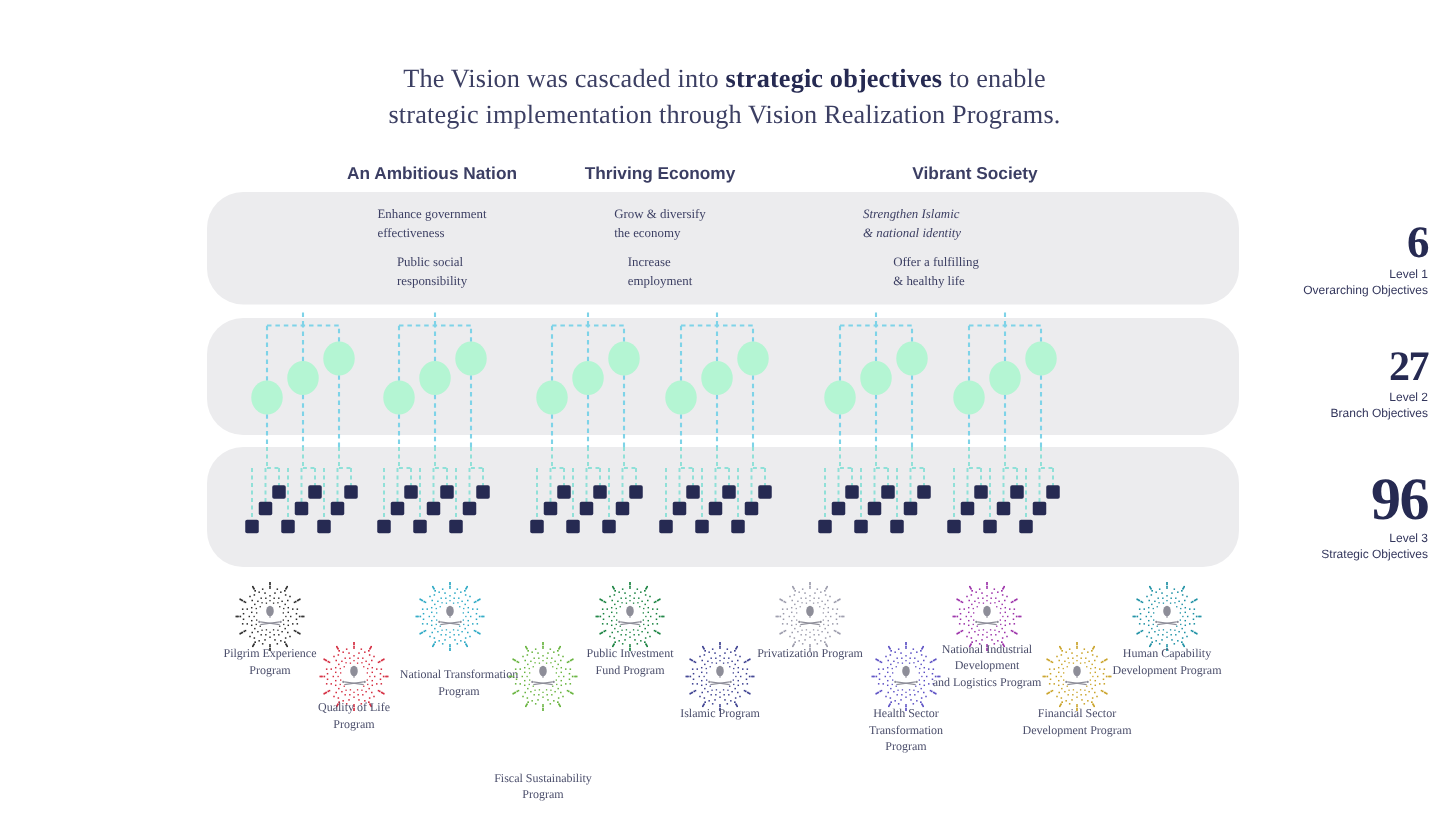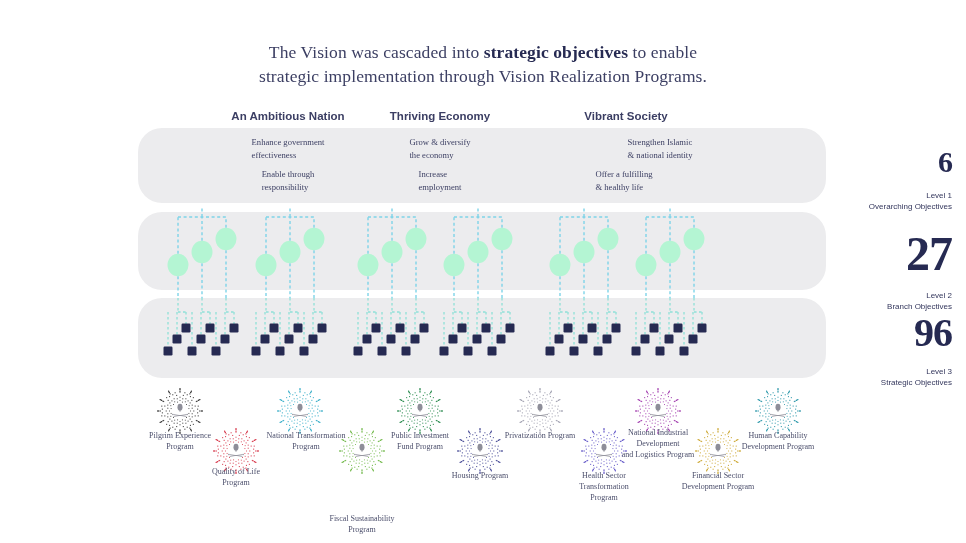--- a/index.html
+++ b/index.html
@@ -29,21 +29,21 @@
   .pillar{
     position:absolute;top:0;
     font-size:11.5px;
     font-weight:bold;
     color:#3b3e63;
     text-align:center;
     white-space:nowrap;
   }
   .pillar.p0{left:150px;transform:translateX(-50%);}
   .pillar.p1{left:302px;transform:translateX(-50%);}
-  .pillar.p2{left:488px;transform:translateX(-50%);}
+  .pillar.p2{left:512px;transform:translateX(-50%);}
 
   
   .band{
     position:absolute;left:138px;width:688px;
     background:#ececee;
     border-radius:24px;
   }
   #band1{top:128px;height:75px;}
   #band2{top:212px;height:78px;}
   #band3{top:298px;height:80px;}
@@ -64,27 +64,27 @@
     position:absolute;right:14px;text-align:right;color:#262a52;
   }
   .lvl .num{
     font-family:"Liberation Serif", serif;
     font-weight:bold;
     display:block;
     line-height:.92;
     letter-spacing:-1px;
   }
   .lvl .l{
-    display:block;font-size:8px;color:#33365c;line-height:11px;margin-top:14px;
+    display:block;font-size:8px;color:#33365c;line-height:11px;margin-top:1px;
   }
   .lvl .d{display:block;font-size:8px;color:#33365c;line-height:11px;}
   #lvl1{top:148px;}
   #lvl1 .num{font-size:30px;}
   #lvl2{top:232px;}
-  #lvl2 .num{font-size:48px;}
+  #lvl2 .num{font-size:28px;}
   #lvl3{top:315px;}
   #lvl3 .num{font-size:40px;}
 
   
   .treesvg{position:absolute;left:0;top:0;overflow:visible;}
 
   
   .prog{position:absolute;}
   .prog .ico{position:absolute;left:50%;transform:translateX(-50%);top:0;}
   .prog .plabel{
@@ -110,27 +110,27 @@
 
   <div class="pillars">
     <div class="pillar p0">An Ambitious Nation</div>
     <div class="pillar p1">Thriving Economy</div>
     <div class="pillar p2">Vibrant Society</div>
   </div>
 
   <div class="band" id="band1"></div>
   <div class="obj" style="left:288px;top:136px;">Enhance government
 effectiveness</div>
-  <div class="obj" style="left:288px;top:168px;">Enable through
+  <div class="obj" style="left:288px;top:168px;">Public social
 responsibility</div>
   <div class="obj" style="left:440px;top:136px;">Grow &amp; diversify
 the economy</div>
   <div class="obj" style="left:440px;top:168px;">Increase
 employment</div>
-  <div class="obj" style="left:660px;top:136px;">Strengthen Islamic
+  <div class="obj" style="left:608px;top:136px;font-style:italic;">Strengthen Islamic
 &amp; national identity</div>
   <div class="obj" style="left:624px;top:168px;">Offer a fulfilling
 &amp; healthy life</div>
 
   <div class="lvl" id="lvl1">
     <span class="num">6</span>
     <span class="l">Level 1</span>
     <span class="d">Overarching Objectives</span>
   </div>
 
@@ -823,21 +823,21 @@
             <rect x="23.90" y="5.67" width="2.4" height="2.4" fill="#2ba8c4"></rect>
             <g fill="#8e8e99">
               <ellipse cx="50" cy="42" rx="5.5" ry="7.5"></ellipse>
               <rect x="49.2" y="42" width="1.6" height="10"></rect>
               <path d="M36 57 L64 61 L64 62.6 L36 58.6 Z"></path>
               <path d="M36 61 L64 57 L64 58.6 L36 62.6 Z"></path>
               <circle cx="34.5" cy="57.8" r="1.6"></circle>
               <circle cx="65.5" cy="57.8" r="1.6"></circle>
             </g>
           </svg></div>
-        <div class="plabel" style="top: 42px; padding-left: 12px;">National Transformation
+        <div class="plabel" style="top: 56px; padding-left: 12px;">National Transformation
 Program</div>
       </div>
       <div class="prog" style="left: 362px; top: 428px;">
         <div class="ico"><svg width="46" height="46" viewBox="0 0 100 100">
             <rect x="49.05" y="26.05" width="1.9" height="1.9" fill="#66b33c"></rect>
             <rect x="54.23" y="29.73" width="1.9" height="1.9" fill="#66b33c"></rect>
             <rect x="60.55" y="29.13" width="1.9" height="1.9" fill="#66b33c"></rect>
             <rect x="63.19" y="34.91" width="1.9" height="1.9" fill="#66b33c"></rect>
             <rect x="68.97" y="37.55" width="1.9" height="1.9" fill="#66b33c"></rect>
             <rect x="68.37" y="43.87" width="1.9" height="1.9" fill="#66b33c"></rect>
@@ -1291,21 +1291,21 @@
             <rect x="23.90" y="5.67" width="2.4" height="2.4" fill="#3b3f8f"></rect>
             <g fill="#8e8e99">
               <ellipse cx="50" cy="42" rx="5.5" ry="7.5"></ellipse>
               <rect x="49.2" y="42" width="1.6" height="10"></rect>
               <path d="M36 57 L64 61 L64 62.6 L36 58.6 Z"></path>
               <path d="M36 61 L64 57 L64 58.6 L36 62.6 Z"></path>
               <circle cx="34.5" cy="57.8" r="1.6"></circle>
               <circle cx="65.5" cy="57.8" r="1.6"></circle>
             </g>
           </svg></div>
-        <div class="plabel" style="top: 42px;">Housing Program</div>
+        <div class="plabel" style="top: 42px;">Islamic Program</div>
       </div>
       <div class="prog" style="left: 540px; top: 388px;">
         <div class="ico"><svg width="46" height="46" viewBox="0 0 100 100">
             <rect x="49.05" y="26.05" width="1.9" height="1.9" fill="#9b9bab"></rect>
             <rect x="54.23" y="29.73" width="1.9" height="1.9" fill="#9b9bab"></rect>
             <rect x="60.55" y="29.13" width="1.9" height="1.9" fill="#9b9bab"></rect>
             <rect x="63.19" y="34.91" width="1.9" height="1.9" fill="#9b9bab"></rect>
             <rect x="68.97" y="37.55" width="1.9" height="1.9" fill="#9b9bab"></rect>
             <rect x="68.37" y="43.87" width="1.9" height="1.9" fill="#9b9bab"></rect>
             <rect x="72.05" y="49.05" width="1.9" height="1.9" fill="#9b9bab"></rect>

